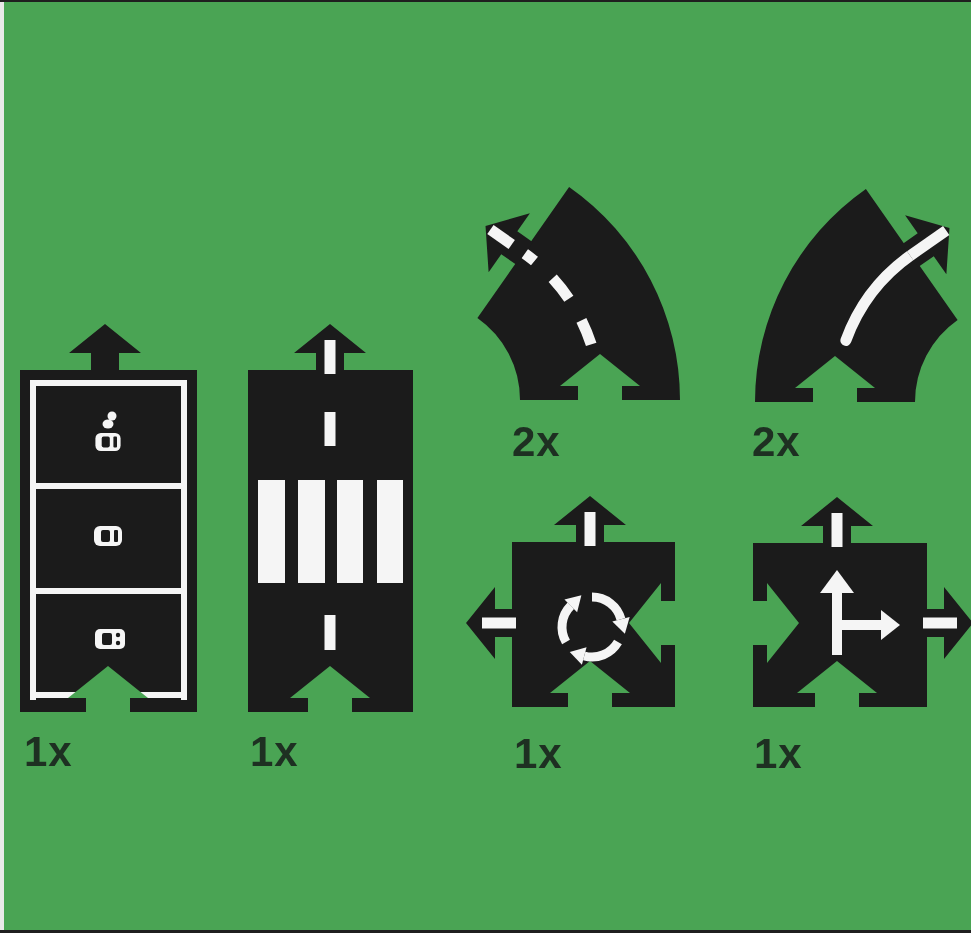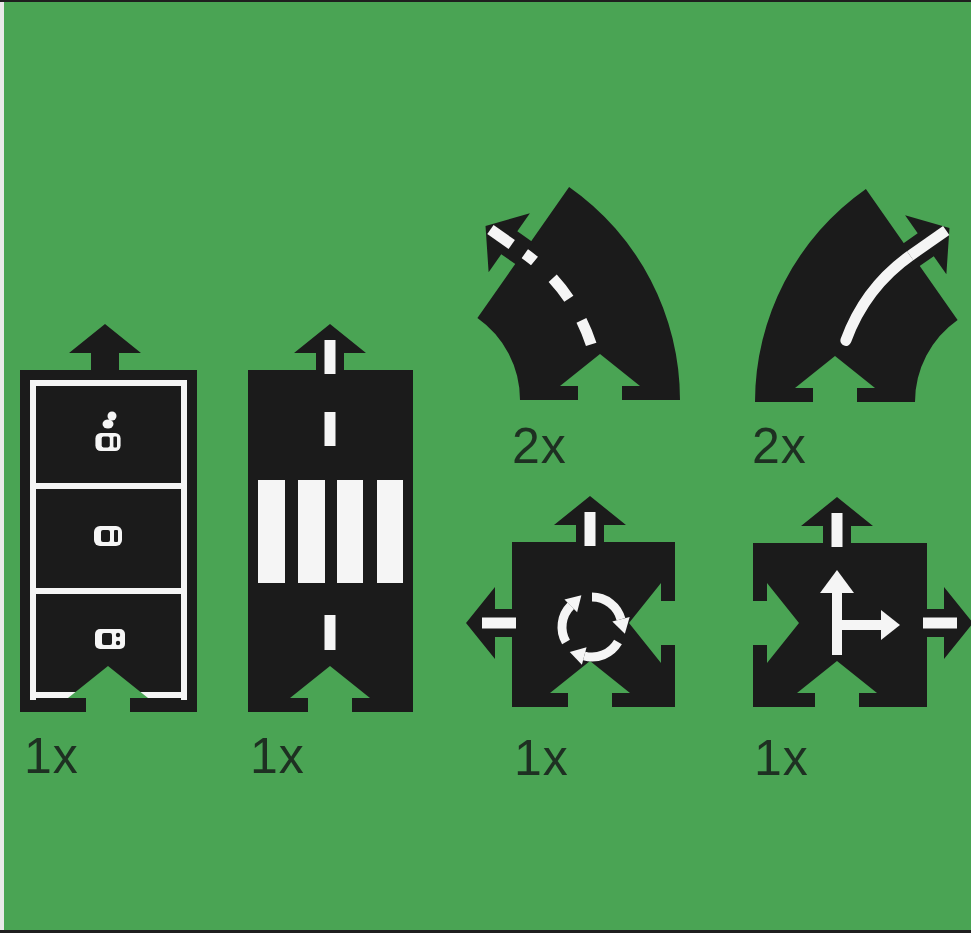--- a/index.html
+++ b/index.html
@@ -10,22 +10,22 @@
     overflow:hidden;
     font-family:"Liberation Sans", sans-serif;
   }
   .piece-svg{position:absolute;display:block;}
   .ink{fill:var(--piece,#1b1b1b);}
   .mark{fill:var(--marking,#f5f5f5);}
   .bgfill{fill:var(--background,#4aa454);}
   .mstroke{stroke:var(--marking,#f5f5f5);fill:none;}
   .count-label{
     position:absolute;
-    font-size:50px;
-    font-weight:400;
+    font-size:42px;
+    font-weight:700;
     line-height:1;
     color:var(--label,#1e3022);
     letter-spacing:1px;
   }
   .edge-strip-left{position:absolute;left:0;top:0;width:4px;height:933px;background:var(--edge_strip,#e9e9e9);}
   .edge-line-top{position:absolute;left:0;top:0;width:971px;height:2px;background:var(--edge_line,#1f1f1f);}
   .edge-line-bottom{position:absolute;left:0;bottom:0;width:971px;height:3px;background:var(--edge_line,#1f1f1f);}
 </style>
 </head>
 <body>

